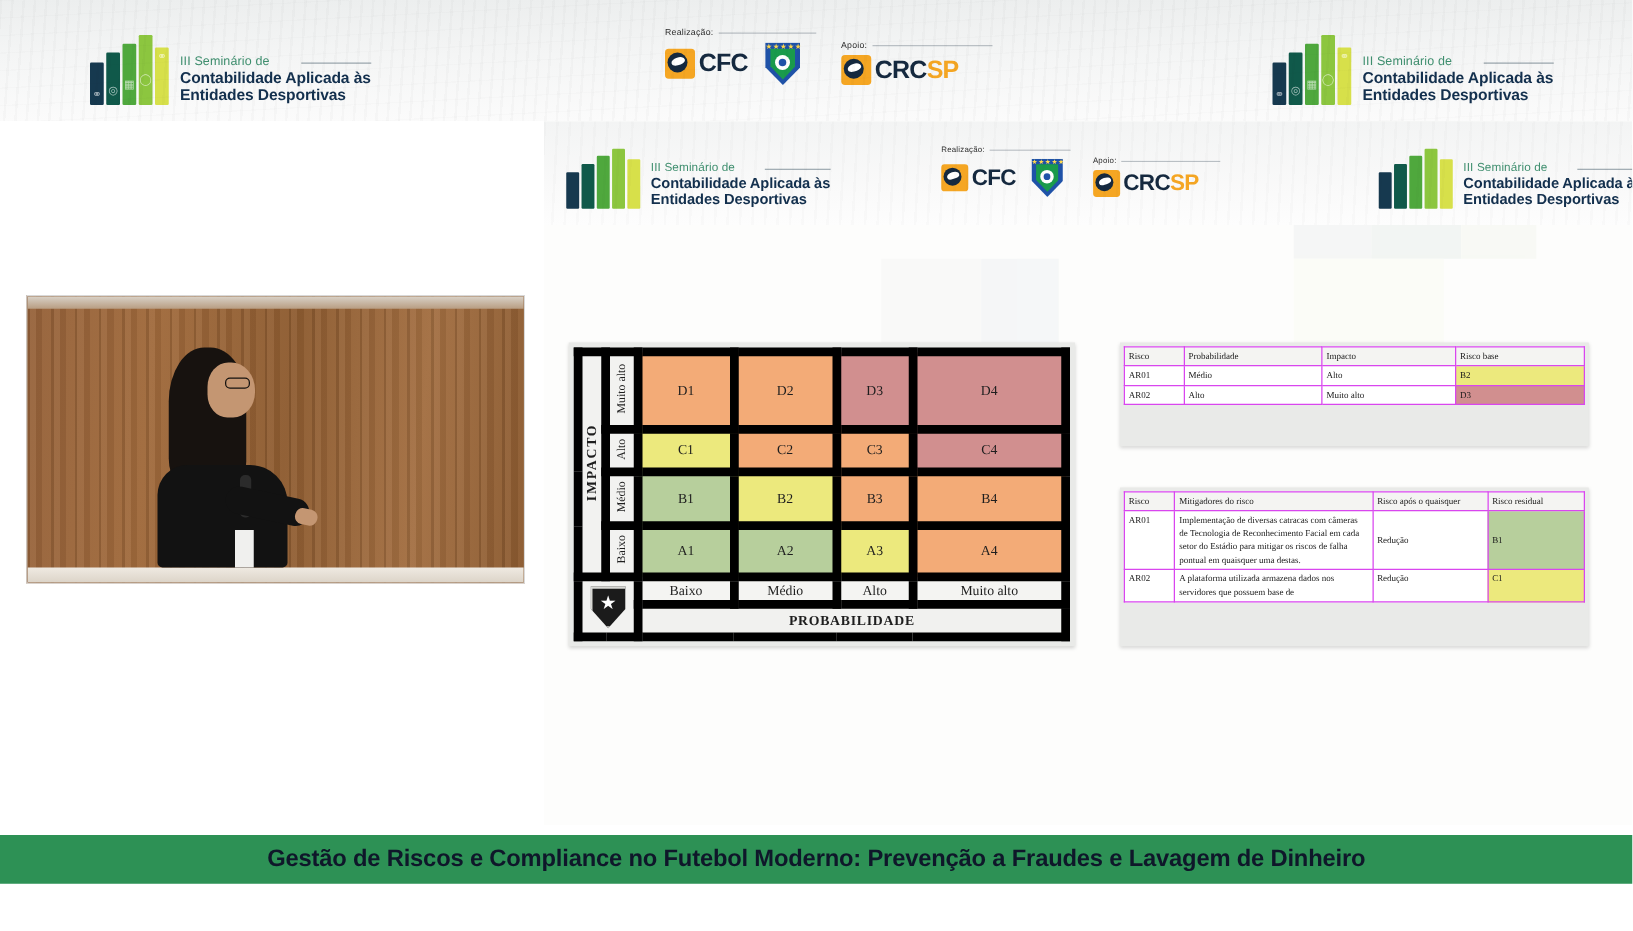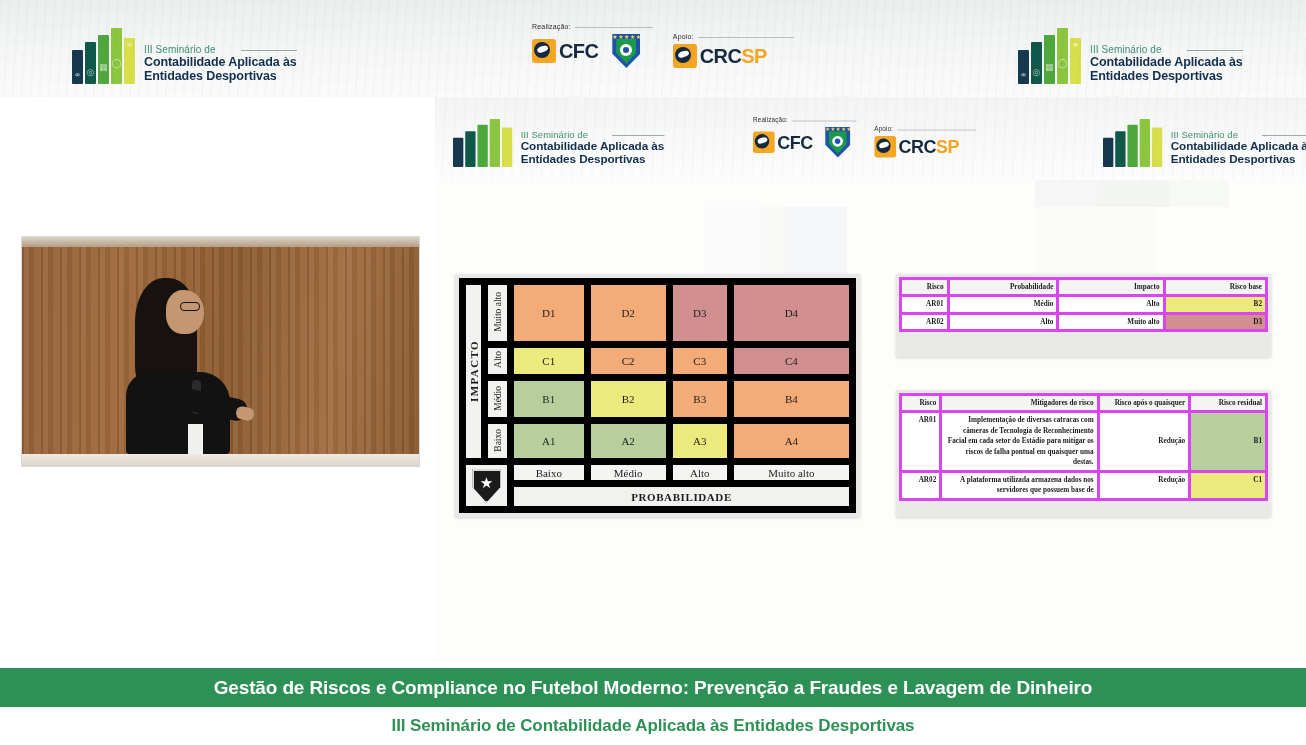--- a/index.html
+++ b/index.html
@@ -167,22 +167,22 @@
   
   .rtable-wrap {
     position:absolute; background:#e9eae8; padding:3px;
     box-shadow:0 1px 3px rgba(0,0,0,.16); overflow:hidden;
   }
   #risk-table-wrap { left:461px; top:177px; width:375px; height:83px; }
   #mit-table-wrap  { left:461px; top:293px; width:375px; height:127px; }
   table.rtab { border-collapse:collapse; width:100%; background:#fff;
     font-family:"Liberation Serif", serif; }
   table.rtab th, table.rtab td {
-    border:3px solid #d946ef; font-size:7.2px; color:#1b1b1b;
-    padding:2px 3px; font-weight:bold; text-align:right; line-height:1.45;
+    border:1px solid #d946ef; font-size:7.2px; color:#1b1b1b;
+    padding:2px 3px; font-weight:normal; text-align:left; line-height:1.45;
   }
   table.rtab th { background:#f4f4f2; }
   .tl { text-align:left; }
   .rt-green  { background:#b7cf9c; }
   .rt-yellow { background:#ece97d; }
   .rt-orange { background:#f3ab77; }
   .rt-red    { background:#d18f8f; }
 
   
   .video {
@@ -220,21 +220,21 @@
     background:#f0f0ee; }
   .p-lanyard{ position:absolute; left:72px; top:103px; width:6px; height:50px;
     background:#d6c22a; transform:rotate(5deg); }
 
   
   .green-bar {
     position:absolute; left:0; top:668px; width:1306px; height:39px;
     background:#2d9155; display:flex; align-items:center; justify-content:center;
   }
   .green-bar .t {
-    color:#ffffff; font-size:19px; font-weight:bold; letter-spacing:-.15px;
+    color:#0f172a; font-size:19px; font-weight:bold; letter-spacing:-.15px;
     white-space:nowrap;
   }
   .subtitle-bar {
     position:absolute; left:0; top:707px; width:1306px; height:38px;
     background:#ffffff; display:flex; align-items:center; justify-content:center;
   }
   .subtitle-bar .t {
     color:#2d9155; font-size:17px; font-weight:bold; letter-spacing:-.1px;
     white-space:nowrap;
   }
@@ -524,17 +524,14 @@
       <div class="p-hand"></div>
     </div>
   </div>
 
   <div class="side-blank" style="left:0;top:97px;width:435px;height:139px;"></div>
   <div class="side-blank" style="left:0;top:467px;width:435px;height:201px;"></div>
 
   <div class="green-bar">
     <div class="t">Gestão de Riscos e Compliance no Futebol Moderno: Prevenção a Fraudes e Lavagem de Dinheiro</div>
   </div>
-  <div class="subtitle-bar">
-    <div class="t">III Seminário de Contabilidade Aplicada às Entidades Desportivas</div>
-  </div>
 
 </div>
 
 </body></html>

